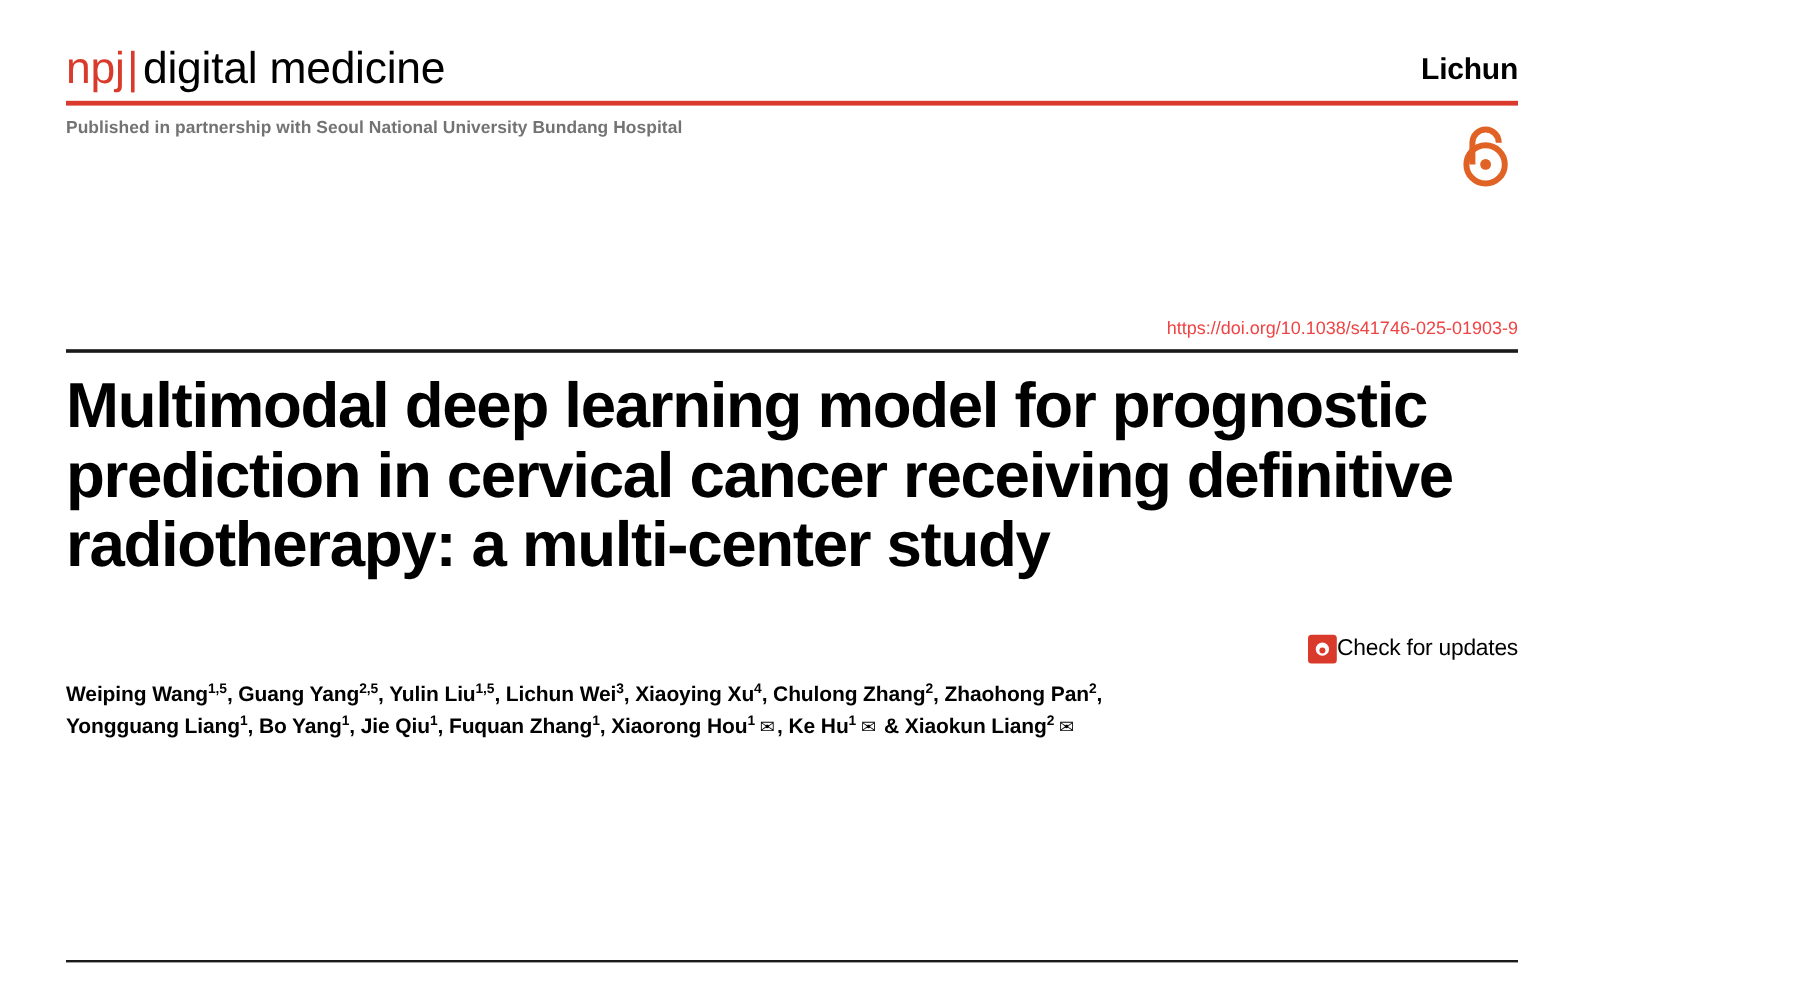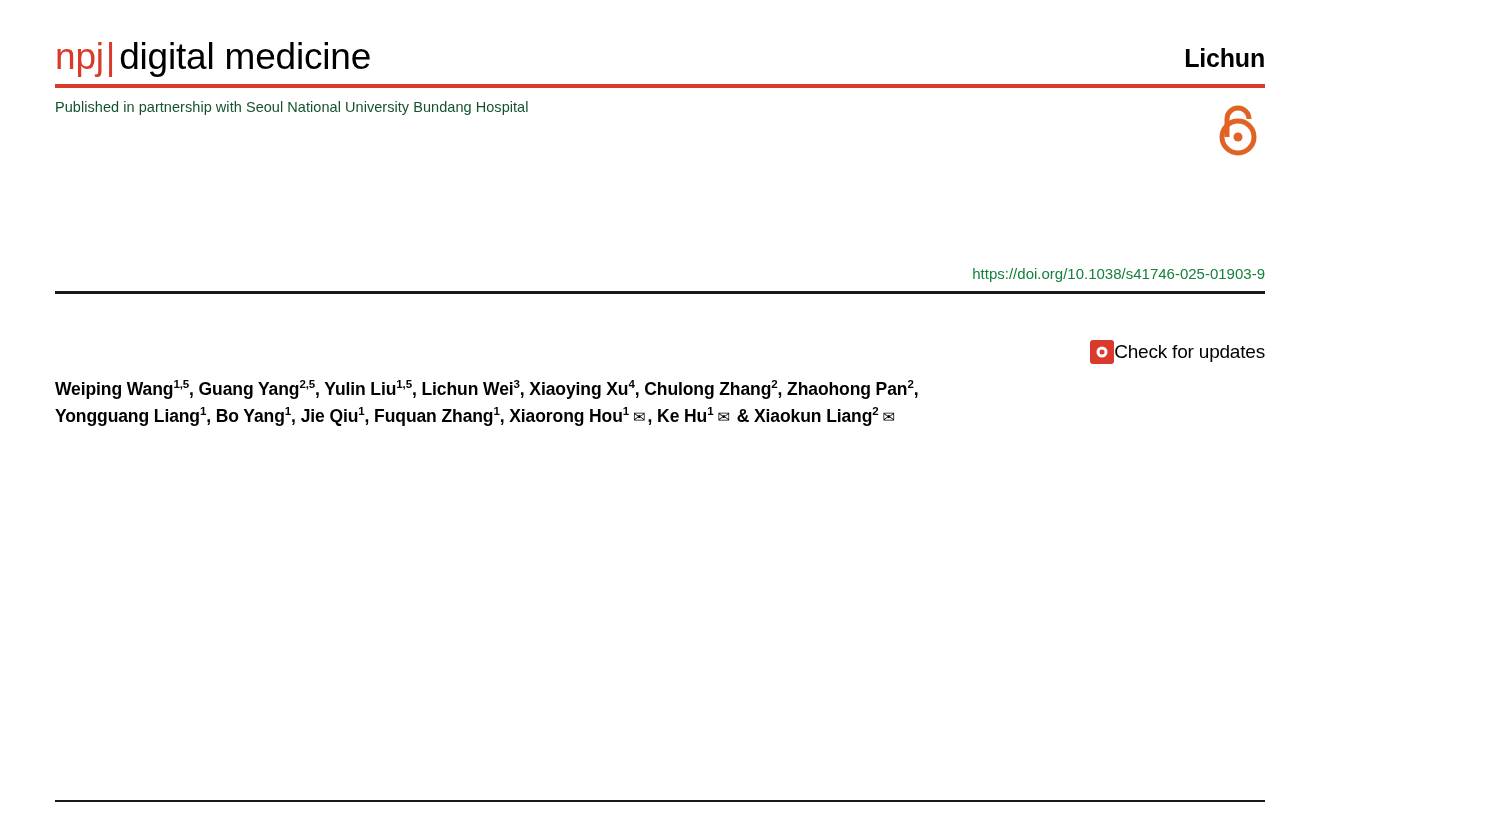--- a/index.html
+++ b/index.html
@@ -58,38 +58,39 @@
     background: #d93a2b;
   }
   .partnership-row {
     display: flex;
     align-items: flex-start;
     justify-content: space-between;
     margin-top: 11px;
   }
   .partnership {
     font-size: 14.5px;
-    color: #14532d;
+    color: #737373;
     letter-spacing: 0.05px;
+    font-weight: bold;
   }
   .oa-logo {
     width: 46px;
     height: 58px;
     position: relative;
     margin-right: 4px;
   }
 
   
   .doi-row {
     margin-top: 108px;
     text-align: right;
   }
   .doi-link {
     font-size: 15px;
-    color: #15803d;
+    color: #ef4444;
     text-decoration: none;
   }
   .title-rule {
     margin-top: 8px;
     height: 3px;
     background: #1a1a1a;
   }
 
   
   .article-title {
@@ -201,20 +202,21 @@
         <circle cx="23" cy="38" r="4.5" fill="#e06225"></circle>
       </svg>
     </div>
   </div>
 
   <div class="doi-row">
     <a class="doi-link" href="#">https://doi.org/10.1038/s41746-025-01903-9</a>
   </div>
   <div class="title-rule"></div>
 
+  <h1 class="article-title">Multimodal deep learning model for prognostic prediction in cervical cancer receiving definitive radiotherapy: a multi-center study</h1>
 
   <div class="updates-row">
     <div class="updates-badge">
       <span class="updates-icon"></span>
       <span class="updates-text">Check for updates</span>
     </div>
   </div>
 
   <div class="authors">
     <div>

